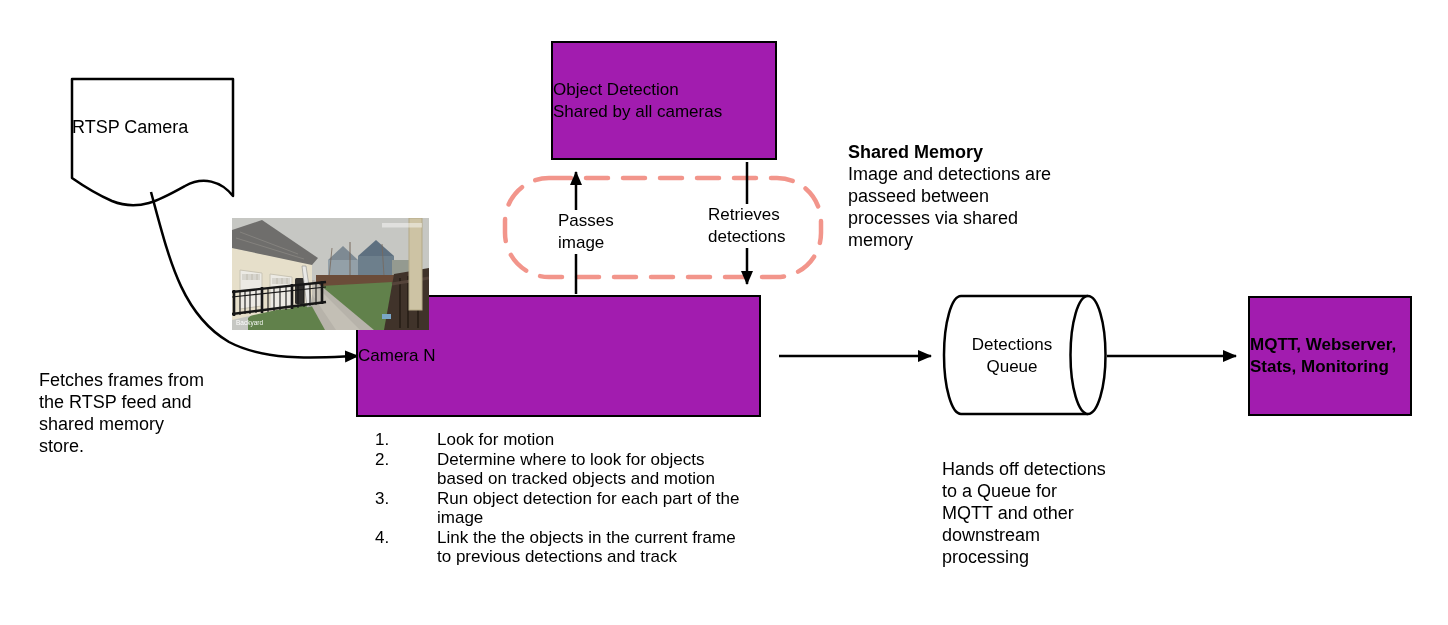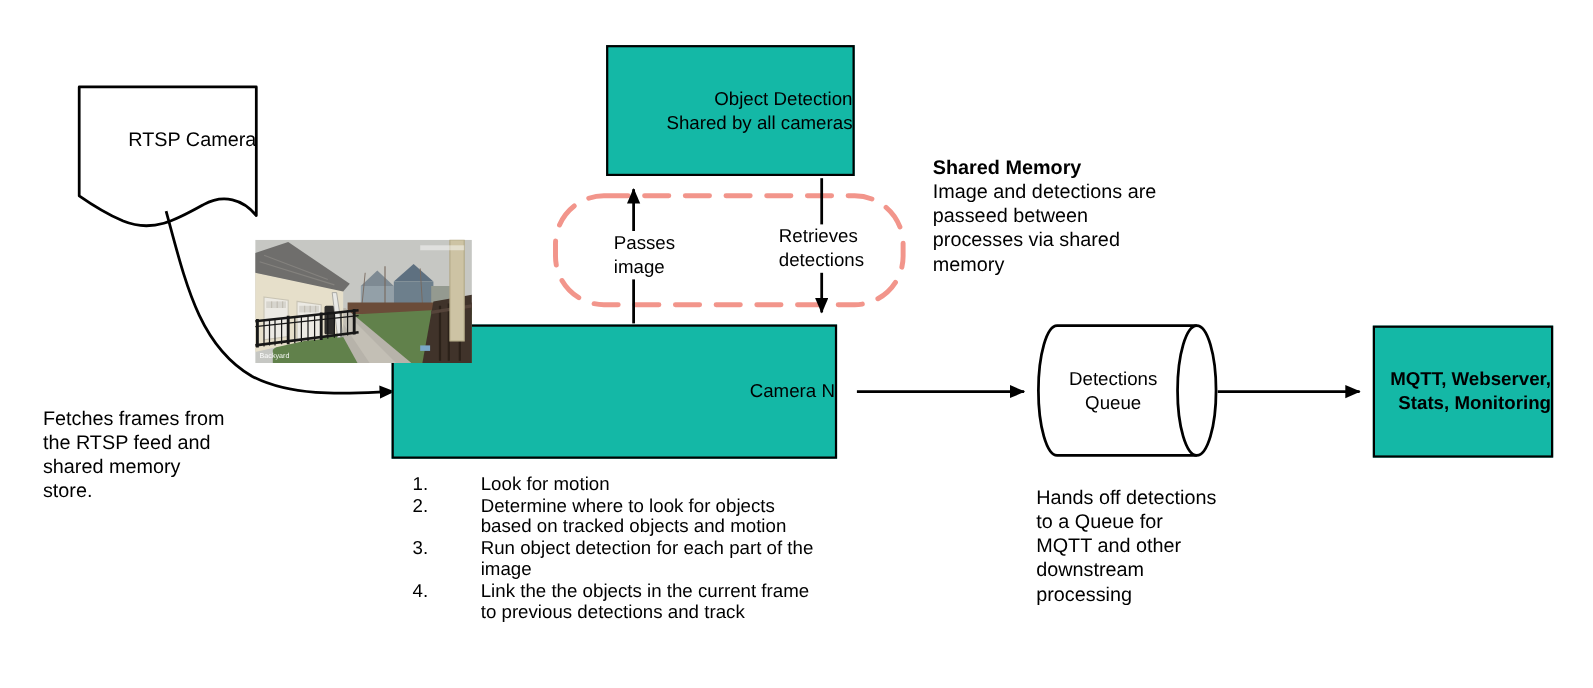--- a/index.html
+++ b/index.html
@@ -1,45 +1,45 @@
 <!DOCTYPE html>
 <html><head>
 <meta charset="utf-8">
 <style>
   * { margin:0; padding:0; box-sizing:border-box; }
   html,body { width:1448px; height:625px; background:#ffffff; overflow:hidden;
     font-family:"Liberation Sans","DejaVu Sans",sans-serif; color:#000; }
   #canvas { position:relative; width:1448px; height:625px; background:#ffffff; }
   #wires { position:absolute; left:0; top:0; width:1448px; height:625px; pointer-events:none; }
 
-  .ybox { position:absolute; background:#14b8a6; border:2.5px solid #000;
-    display:flex; flex-direction:column; align-items:flex-end; justify-content:center;
+  .ybox { position:absolute; background:#a21caf; border:2.5px solid #000;
+    display:flex; flex-direction:column; align-items:flex-start; justify-content:center;
     font-size:17px; line-height:22px; text-align:center; }
   .line { display:block; white-space:nowrap; }
 
   .note { position:absolute; font-size:18px; line-height:22px; }
   .note .title { font-weight:bold; }
 
   .wirelabel { position:absolute; font-size:17px; line-height:22px; background:#ffffff;
     padding:0 3px; }
 
   #rtsp-label { position:absolute; left:72px; top:79px; width:161px; height:96px;
-    display:flex; align-items:center; justify-content:flex-end; font-size:18px; }
+    display:flex; align-items:center; justify-content:flex-start; font-size:18px; }
 
   #object-box   { left:551px; top:41px;  width:226px; height:119px; }
   #object-box .sub { }
   #camera-box   { left:356px; top:295px; width:405px; height:122px; }
   #mqtt-box     { left:1248px; top:296px; width:164px; height:120px;font-weight:bold; }
 
   #queue-label { position:absolute; left:952px; top:334px; width:120px;
     text-align:center; font-size:17px; line-height:22px; }
 
   #fetches-note { left:39px;  top:345px; width:200px;margin-top:24px; }
   #shared-note  { left:848px; top:141px; width:220px; }
-  #hands-note   { left:942px; top:441px; width:190px; }
+  #hands-note   { left:942px; top:458px; width:190px; }
 
   #passes-label    { left:545px; top:210px;margin-left:10px; }
   #retrieves-label { left:705px; top:204px; }
 
   #steps { position:absolute; left:375px; top:430px; font-size:17px; line-height:19.5px; }
   .step { display:flex; }
   .step .num { width:62px; flex:0 0 62px; }
   .step .stlines { width:370px; }
 
   #camera-image { position:absolute; left:232px; top:218px; width:197px; height:112px; }

